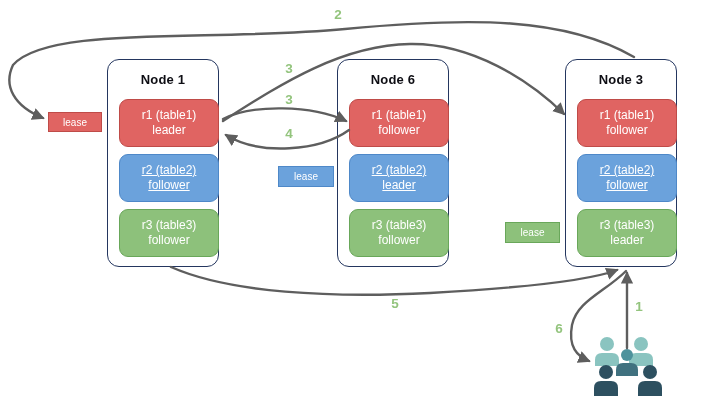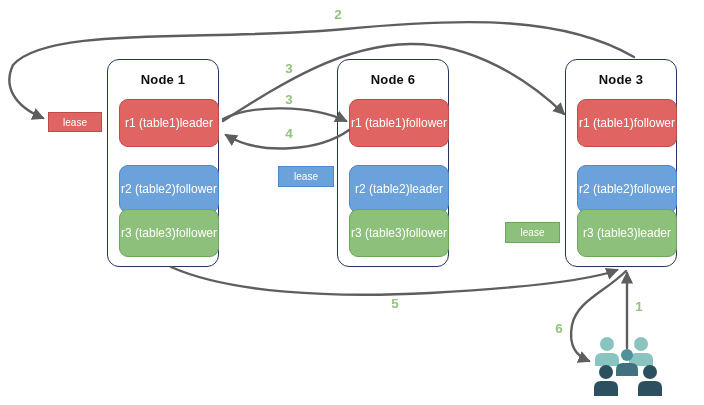--- a/index.html
+++ b/index.html
@@ -13,24 +13,24 @@
     border:1.6px solid #24365f;border-radius:12px;box-sizing:border-box;
   }
   .node.n1{left:107px;} .node.n2{left:337px;} .node.n3{left:565px;}
   .node-title{
     position:absolute;top:12px;left:0;width:100%;text-align:center;
     font-size:13px;font-weight:bold;color:#0e0e14;letter-spacing:.2px;
   }
   
   .replica{
     position:absolute;left:11px;width:100px;height:48px;border-radius:9px;
-    box-sizing:border-box;display:flex;flex-direction:row;align-items:center;justify-content:center;
+    box-sizing:border-box;display:flex;flex-direction:column;align-items:center;justify-content:center;
     color:#ffffff;font-size:12px;line-height:15px;text-align:center;
   }
-  .replica.p1{top:39px;} .replica.p2{top:105px;} .replica.p3{top:149px;}
+  .replica.p1{top:39px;} .replica.p2{top:94px;text-decoration:underline;} .replica.p3{top:149px;}
   .replica.red{background:#e06462;border:1.6px solid #bf4b48;}
   .replica.blue{background:#6ba2dc;border:1.6px solid #4e88c8;}
   .replica.green{background:#8dc17b;border:1.6px solid #69a75a;}
   
   .lease{
     position:absolute;border-radius:0;box-sizing:border-box;color:#ffffff;
     display:flex;align-items:center;justify-content:center;font-size:10px;
   }
   .lease.red{left:48px;top:112px;width:54px;height:20px;background:#e06462;border:1.4px solid #bf4b48;}
   .lease.blue{left:278px;top:166px;width:56px;height:21px;background:#6ba2dc;border:1.4px solid #4e88c8;}

